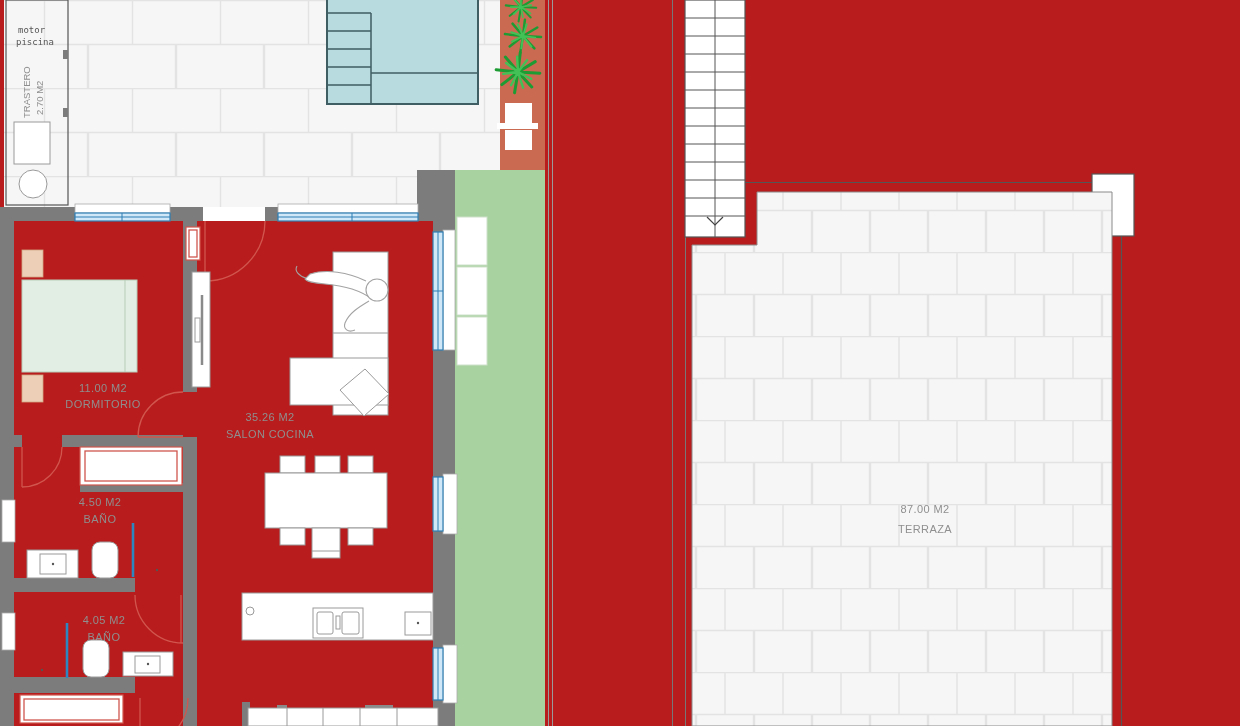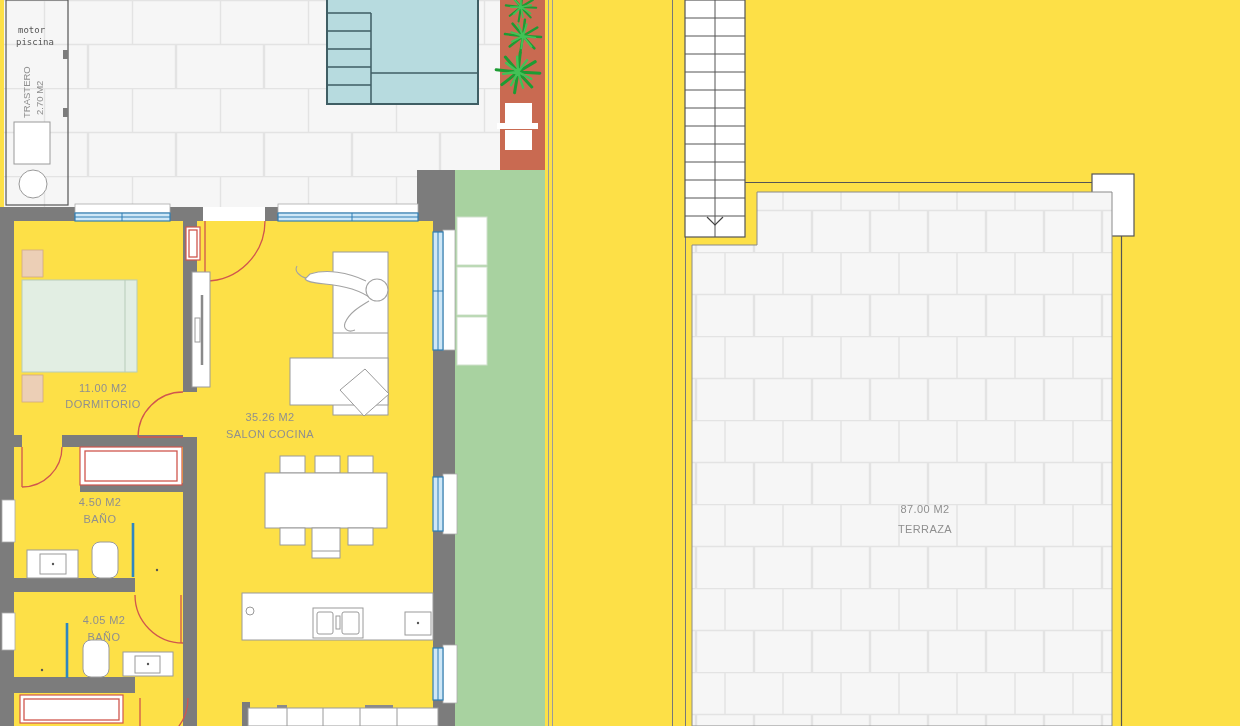--- a/index.html
+++ b/index.html
@@ -1,16 +1,16 @@
 <!DOCTYPE html>
 <html style="--wall: #7c7c7c; --pool_fill: #b7dbdf; --pool_border: #3f5e64; --paving_red: #c96a51; --grass: #a8d2a0; --window_blue: #2f7fb5; --window_fill: #cfe7f6; --door_red: #d0564e; --shower_blue: #2e86c1; --plant_dark: #1d9c33; --plant_light: #43c156; --bed_fill: #e2eee3; --bed_border: #b7ccb9; --nightstand_fill: #eccfb6; --nightstand_border: #cfa985; --furniture_line: #9a9a9a; --label_text: #8f8f8f; --tile_fill: #f6f6f6; --tile_line: #e3e3e3; --boundary_line: #555555;"><head>
 <meta charset="utf-8">
 <style>
   html,body{margin:0;padding:0;background:#fff;}
-  .canvas{position:relative;width:1240px;height:726px;background:#fde047;overflow:hidden;}
+  .canvas{position:relative;width:1240px;height:726px;background:#b91c1c;overflow:hidden;}
   svg{display:block;}
   .wall{fill:var(--wall);}
   .tile-bg{fill:var(--tile_fill);}
   .tile-joint{stroke:var(--tile_line);stroke-width:1.4;fill:none;}
   .outline{stroke:var(--boundary_line);stroke-width:1.2;fill:none;}
   .outline-f{stroke:var(--boundary_line);stroke-width:1.2;fill:#fff;}
   .thin{stroke:var(--furniture_line);stroke-width:1;fill:none;}
   .furn{fill:#fff;stroke:var(--furniture_line);stroke-width:1;}
   .door{stroke:var(--door_red);stroke-width:1.3;fill:none;}
   .door-fill{fill:#fff;stroke:var(--door_red);stroke-width:1.2;}

